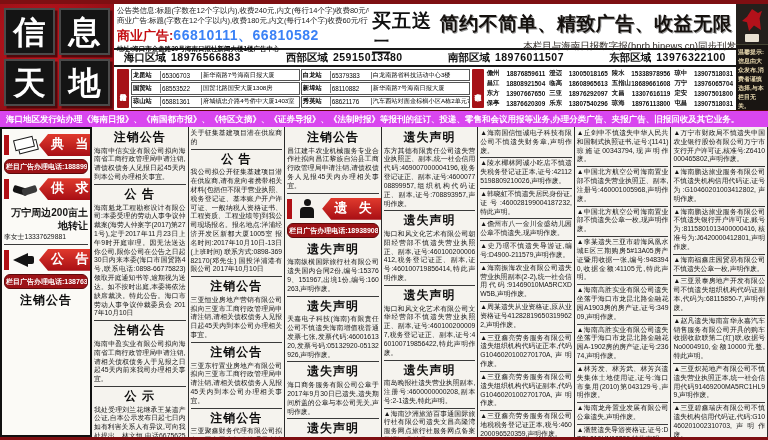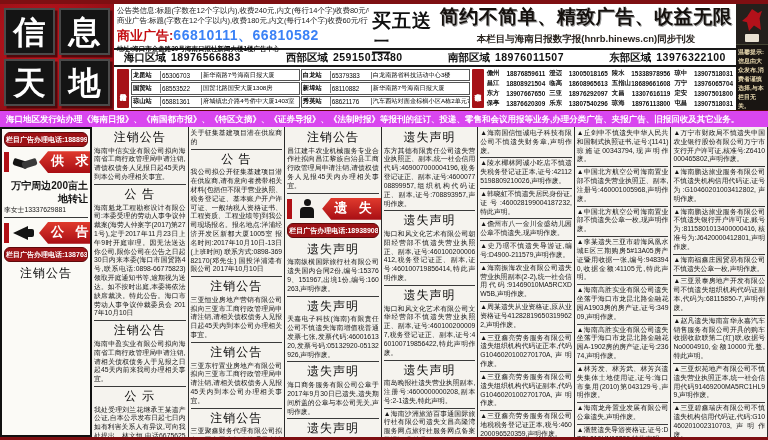--- a/index.html
+++ b/index.html
@@ -16,24 +16,24 @@
   .hdr-main{flex:1;display:flex;flex-direction:column;min-width:0;}
   .hdr-top{display:flex;border-bottom:2px solid #1a1a1a;height:44px;}
   .left-info{width:258px;padding:2px 3px;box-sizing:border-box;}
   .price-line{font-size:7.5px;line-height:1.35;color:#222;white-space:nowrap;overflow:hidden;}
   .hot-line{white-space:nowrap;overflow:hidden;}
   .hot-label{color:#c40d12;font-weight:900;font-size:13px;}
   .hot-nums{color:#3b82f6;font-weight:900;font-size:14px;letter-spacing:.5px;}
   .addr{font-size:6.5px;font-weight:bold;color:#111;}
   .promo{width:64px;display:flex;align-items:flex-start;justify-content:center;padding-top:4px;
          font-size:19px;font-weight:900;color:#111;letter-spacing:1px;}
-  .slogan-box{flex:1;text-align:center;padding-top:0;min-width:0;}
+  .slogan-box{flex:1;text-align:center;padding-top:7px;min-width:0;}
   .slogan{font-size:19px;font-weight:900;color:#15110e;letter-spacing:.5px;
           text-shadow:1px 1px 0 #9a9a9a;white-space:nowrap;}
-  .sub-slogan{font-size:9.5px;font-weight:bold;color:#2a241f;margin-top:3px;white-space:nowrap;}
+  .sub-slogan{font-size:9.5px;font-weight:normal;color:#2a241f;margin-top:3px;white-space:nowrap;text-align:right;}
   .right-col{width:32px;display:flex;flex-direction:column;background:#191512;}
   .logo-box{height:40px;position:relative;background:#24201c;border-bottom:1px solid #443;}
   .logo-shape{position:absolute;left:6px;top:5px;width:20px;height:22px;background:#b3111a;
               clip-path:polygon(50% 0,80% 18%,100% 8%,88% 42%,95% 95%,60% 75%,35% 100%,25% 60%,0 55%,25% 35%);}
   .logo-base{position:absolute;left:9px;bottom:2px;width:14px;height:8px;background:#e9e2d2;border-radius:1px;}
   .tip{flex:1;color:#e6d7ae;font-size:6px;line-height:1.5;padding:3px 2px;box-sizing:border-box;
        font-weight:bold;overflow:hidden;}
   
   .region-row{display:flex;justify-content:space-between;align-items:center;padding:1px 10px;
               border-bottom:2px solid #1a1a1a;height:13px;}
@@ -57,21 +57,21 @@
   
   .notice{height:16px;background:#d946ef;color:#fff;font-weight:bold;font-size:8.5px;line-height:16px;
           padding:0 4px 0 6px;white-space:nowrap;overflow:hidden;border-top:1px solid #5c090b;}
   
   .cols{display:grid;grid-template-columns:92px repeat(7,1fr);height:310px;overflow:hidden;background:#f5f3ee;}
   .col{border-right:1px solid #2a2a2a;padding:1px 2px;overflow:hidden;font-size:6.8px;line-height:1.3;
        color:#141414;box-sizing:border-box;min-width:0;}
   .col:first-child{border:2px solid #111;background:#fbfaf6;}
   .ad{border-bottom:1px solid #3a3a3a;padding:1px 0 2px;}
   .ad:last-child{border-bottom:none;}
-  .ad .hd{font-size:12px;font-weight:400;text-align:center;margin:1px 0;letter-spacing:1px;color:#0d0d0d;}
+  .ad .hd{font-size:12px;font-weight:700;text-align:center;margin:1px 0;letter-spacing:1px;color:#0d0d0d;}
   .ad .big{font-size:12.5px;font-weight:900;text-align:center;margin:2px 0 1px;}
   .ad .h2{font-size:10px;font-weight:900;text-align:right;margin:2px 0 1px;}
   .ad .sub{font-size:7px;font-weight:bold;text-align:center;margin:0 0 1px;}
   .ad p{margin:0;text-align:justify;word-break:break-all;}
   .ribbon-row{display:flex;align-items:center;margin:3px 0 2px;height:24px;}
   .ribbon-stub{width:5px;height:20px;background:#b01016;margin-right:2px;flex:0 0 auto;}
   .ribbon{margin-left:auto;background:linear-gradient(180deg,#e03a2d,#a80e14);color:#fff;font-weight:900;
           font-size:13px;letter-spacing:4px;padding:2px 6px 3px 12px;
           clip-path:polygon(0 50%,9px 0,100% 0,100% 100%,9px 100%);flex:0 0 auto;}
   .phonebar{background:#9c1216;color:#fff;font-weight:bold;font-size:7px;text-align:center;
@@ -230,20 +230,25 @@
       <div class="logo-box">
         <div class="logo-shape"></div>
         <div class="logo-base"></div>
       </div>
       <div class="tip">温馨提示:信息由大众发布,消费者谨慎选择,与本栏目无关。</div>
     </div>
   </div>
   <div class="notice">海口地区发行站办理《海南日报》、《南国都市报》、《特区文摘》、《证券导报》、《法制时报》等报刊的征订、投递、零售和会议用报等业务,办理分类广告、夹报广告、旧报回收及其它业务。</div>
   <div class="cols" id="cols">
       <div class="col">
+        <div class="ribbon-row">
+          <span class="ribbon-stub"></span>
+          <span class="icon pawn-icon"></span>
+          <span class="ribbon">典 当</span>
+        </div>
         <div class="phonebar">栏目广告办理电话:18889912934</div>
         <div class="ribbon-row">
           <span class="ribbon-stub"></span>
           <span class="icon handshake-icon"></span>
           <span class="ribbon">供 求</span>
         </div>
         <div class="ad">
           <div class="h2">万宁周边200亩土地转让</div>
           <p>李女士13337629881</p>
         </div>

